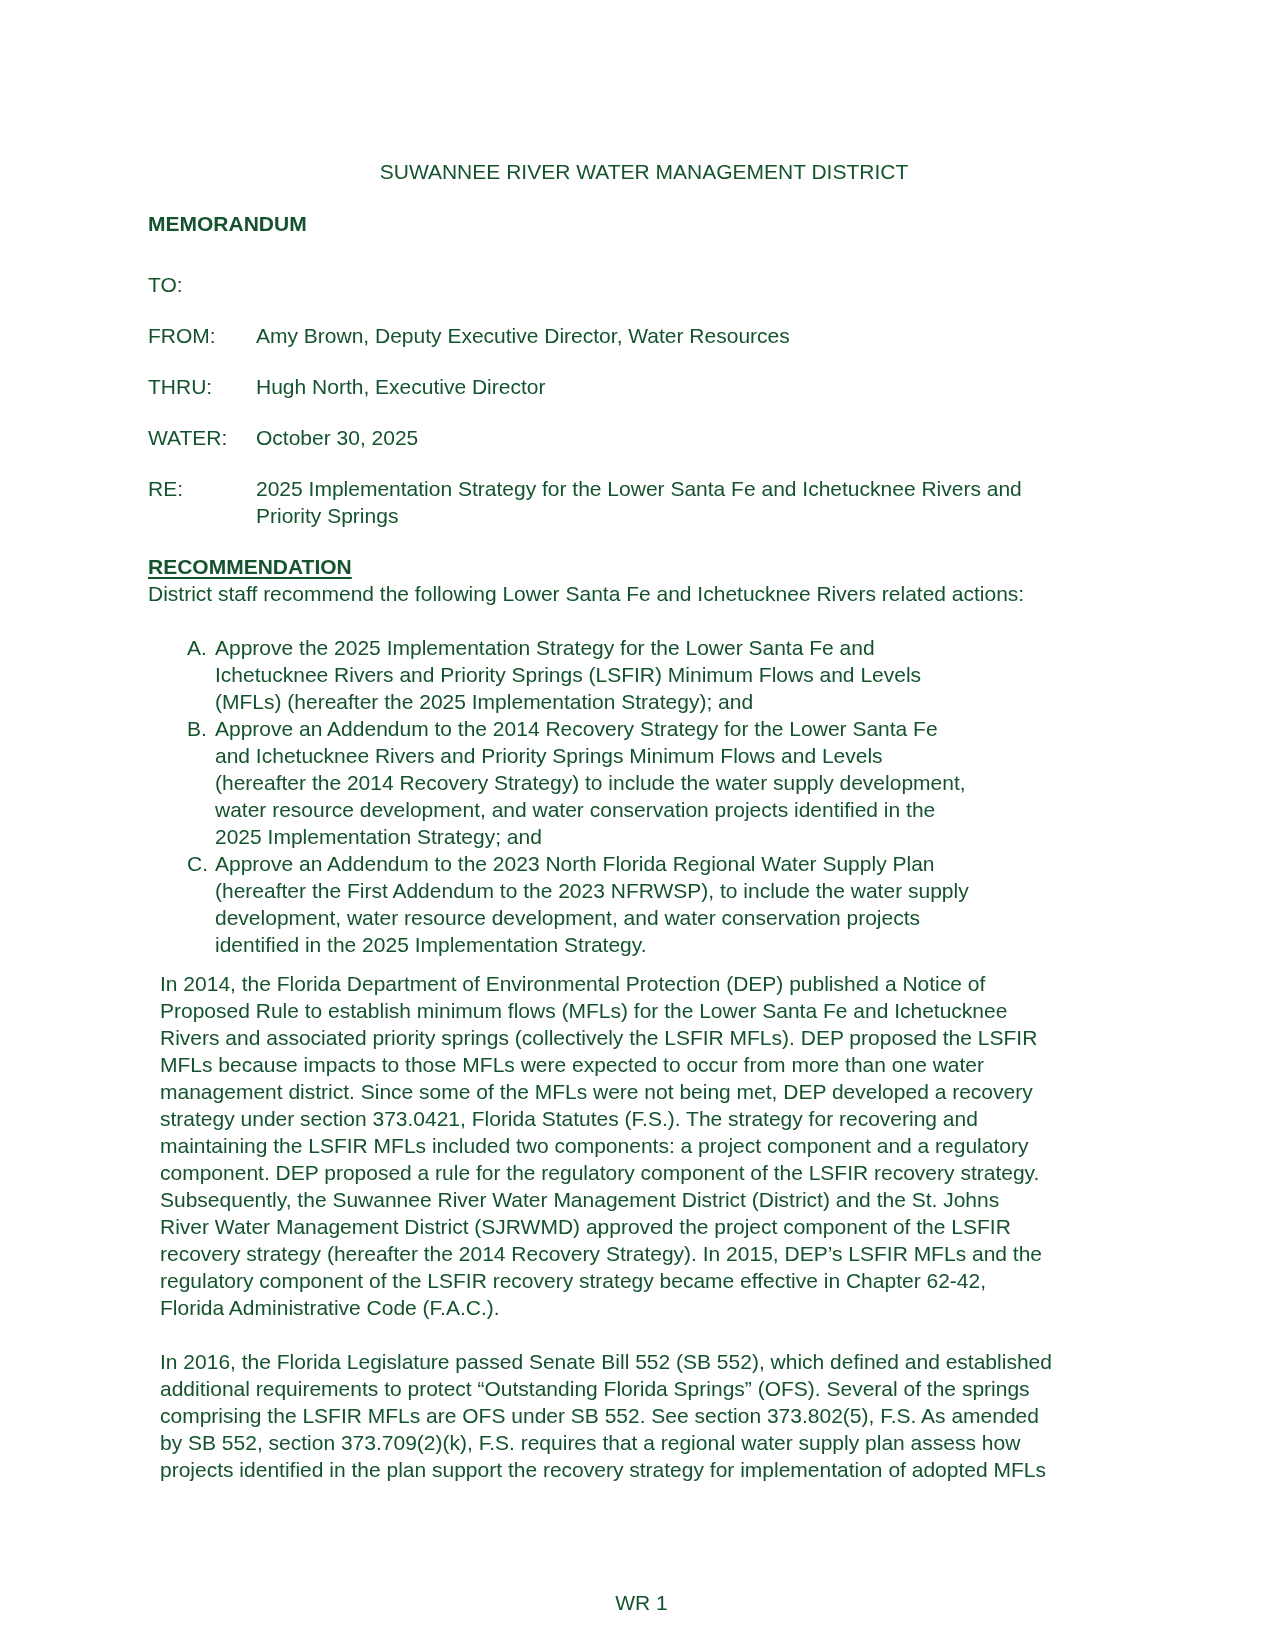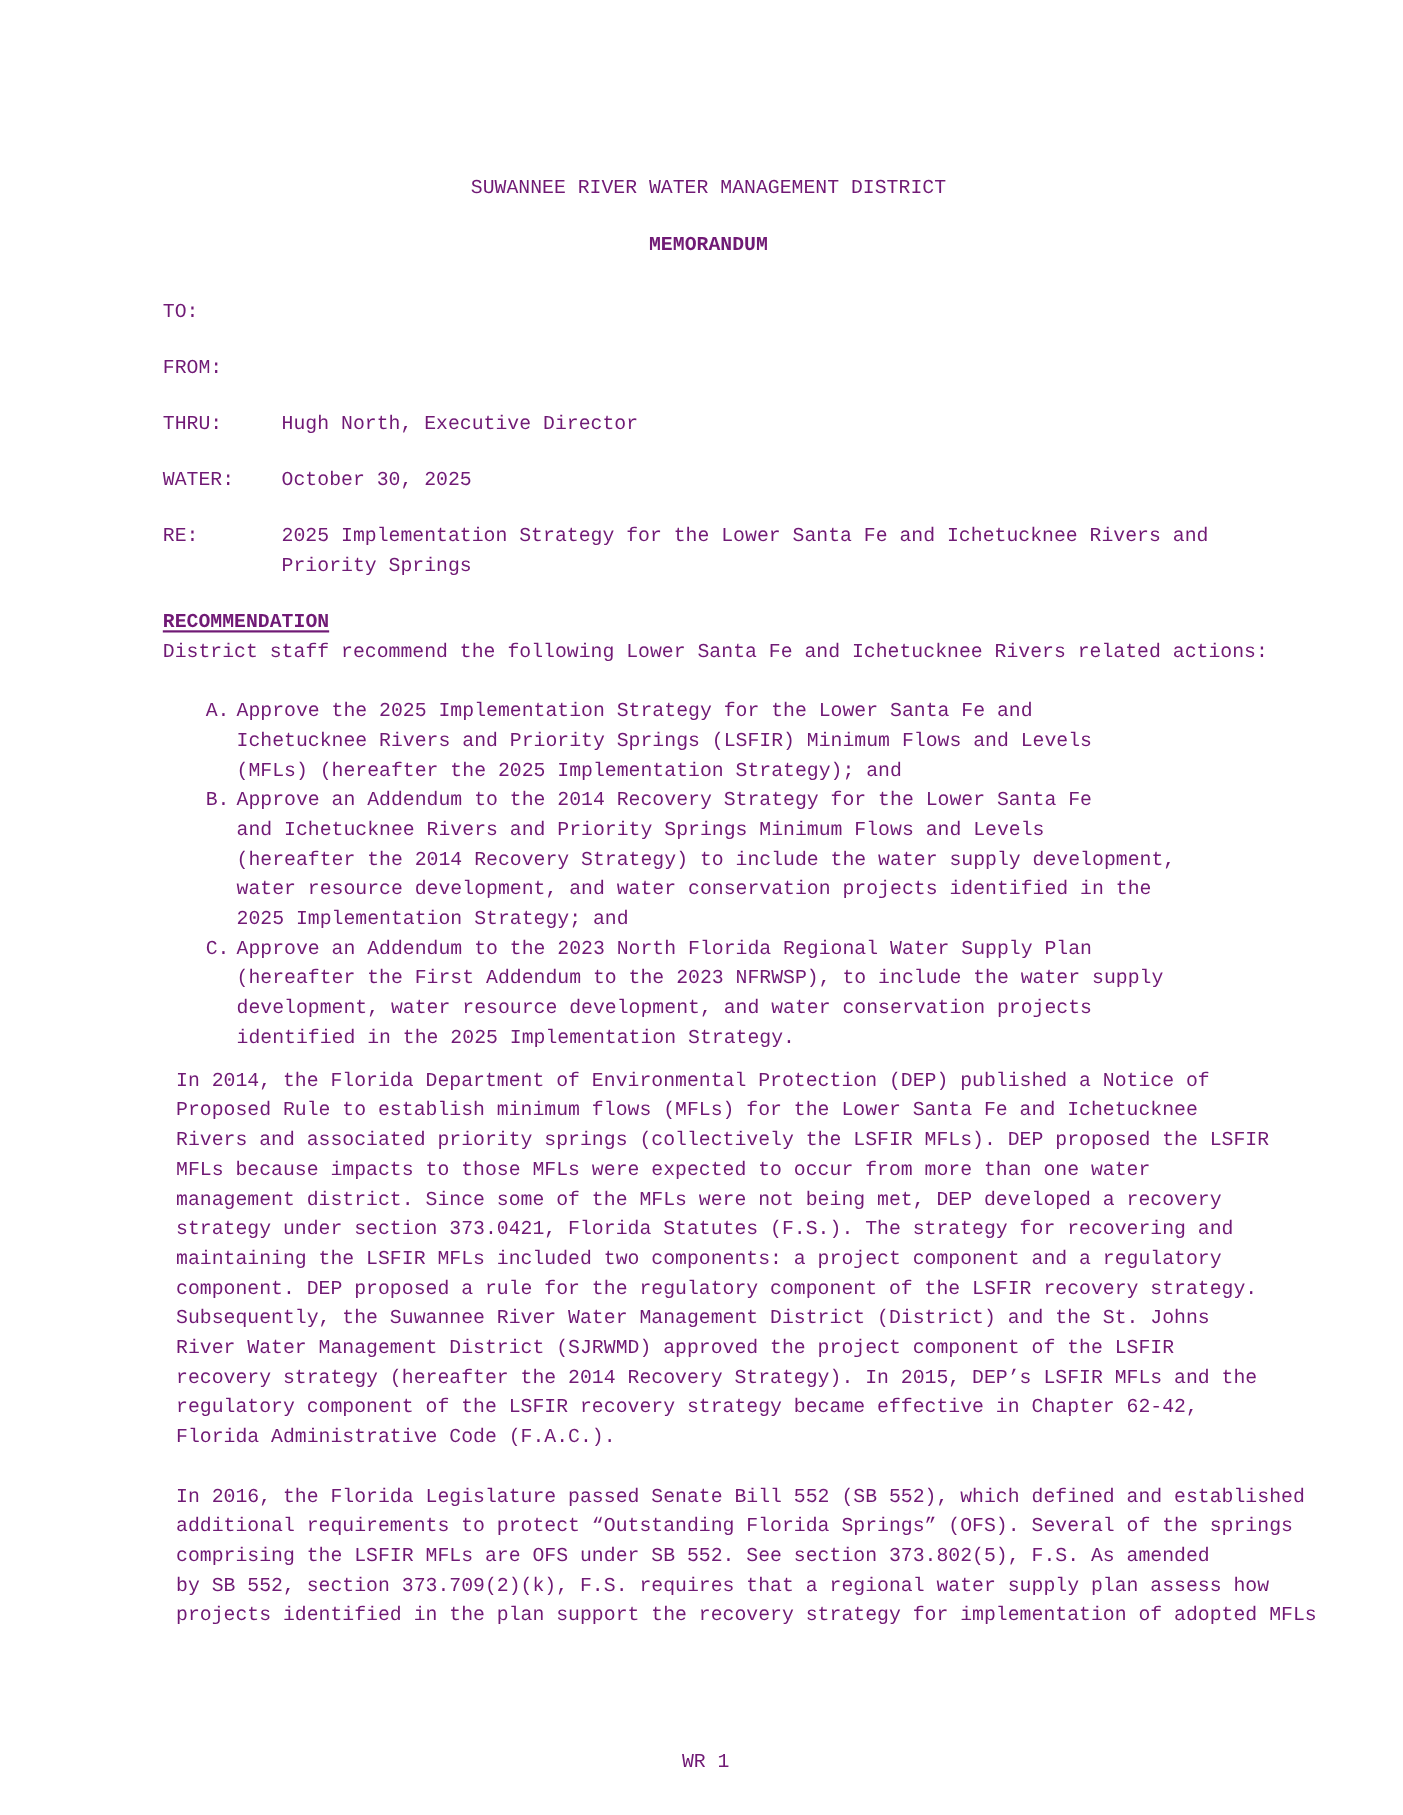--- a/index.html
+++ b/index.html
@@ -6,38 +6,38 @@
   html, body {
     margin: 0;
     padding: 0;
     background: #ffffff;
   }
   .page {
     position: relative;
     width: 1275px;
     height: 1650px;
     background: #ffffff;
-    color: #701a75;
-    font-family: Liberation Mono, monospace;
-    font-size: 18px;
+    color: #14532d;
+    font-family: Liberation Sans, sans-serif;
+    font-size: 21px;
     line-height: 27px;
     overflow: hidden;
   }
   .doc {
     position: absolute;
     left: 148px;
     top: 158px;
     width: 992px;
   }
   .org-name {
     text-align: center;
     white-space: nowrap;
   }
   .memo-title {
-    text-align: center;
+    text-align: left;
     font-weight: bold;
     margin-top: 25px;
     white-space: nowrap;
   }
   .fields {
     margin-top: 34px;
   }
   .field-row {
     display: flex;
     margin-bottom: 24px;
@@ -101,20 +101,21 @@
 
     <div class="org-name">SUWANNEE RIVER WATER MANAGEMENT DISTRICT</div>
     <div class="memo-title">MEMORANDUM</div>
 
     <div class="fields">
       <div class="field-row">
         <span class="field-label">TO:</span>
       </div>
       <div class="field-row">
         <span class="field-label">FROM:</span>
+        <span class="field-value">Amy Brown, Deputy Executive Director, Water Resources</span>
       </div>
       <div class="field-row">
         <span class="field-label">THRU:</span>
         <span class="field-value">Hugh North, Executive Director</span>
       </div>
       <div class="field-row">
         <span class="field-label">WATER:</span>
         <span class="field-value">October 30, 2025</span>
       </div>
       <div class="field-row">

